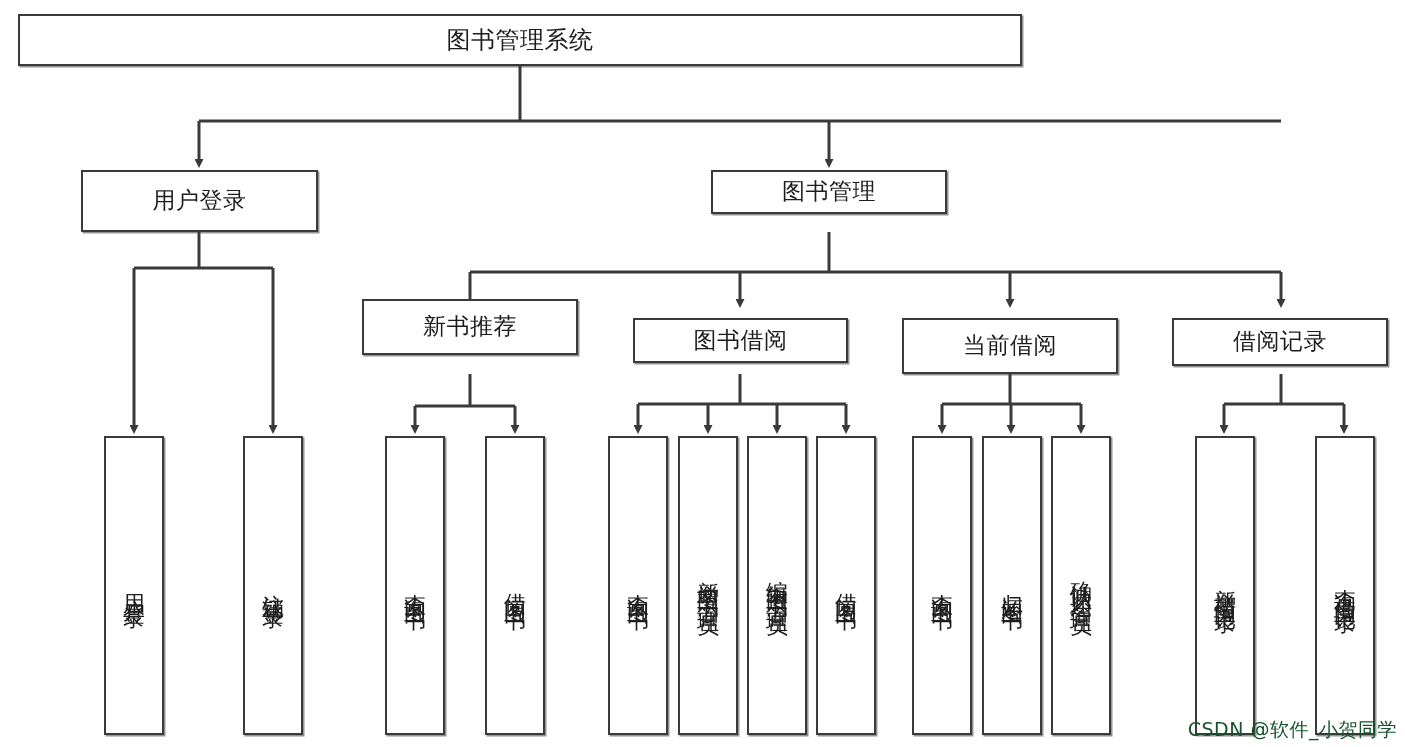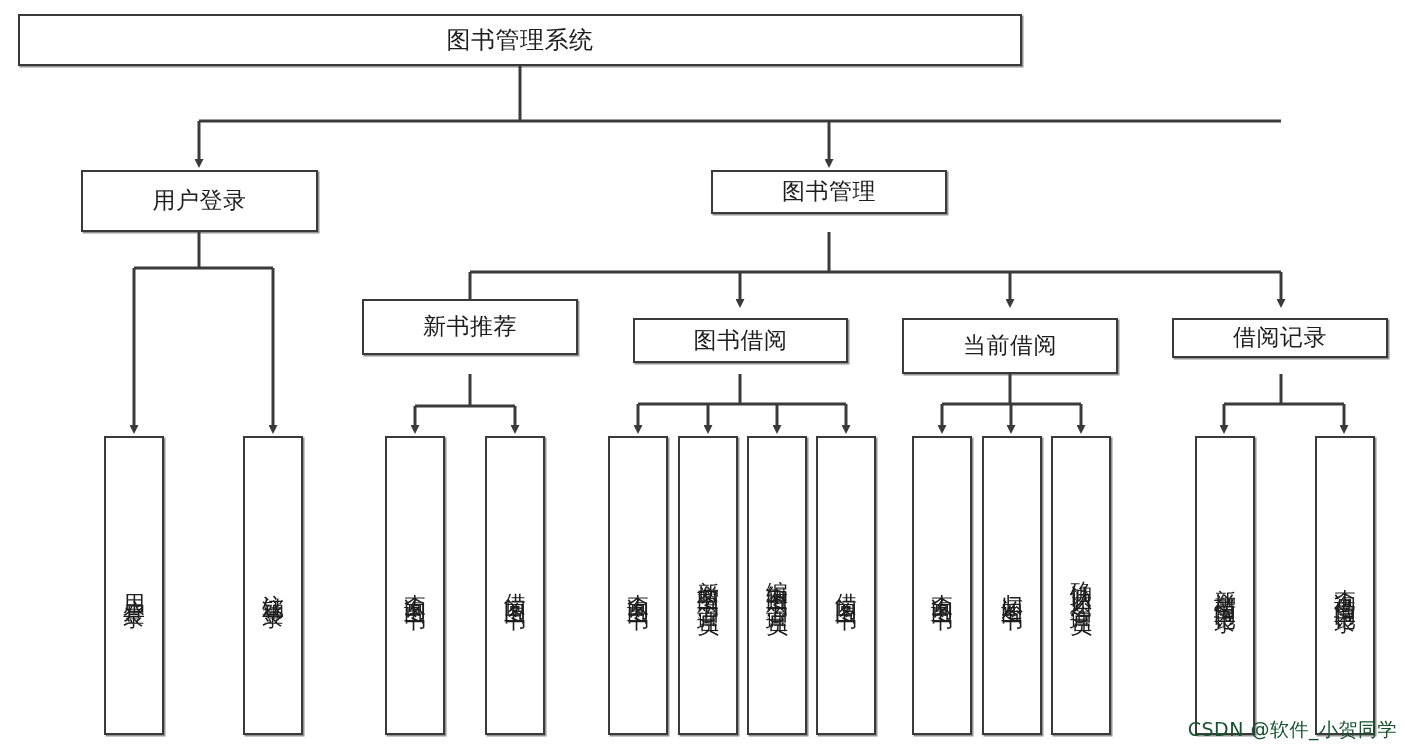--- a/index.html
+++ b/index.html
@@ -142,21 +142,21 @@
 
   <div class="node horiz" style="left:362px; top:299px; width:216px; height:56px;">
     <span class="label">新书推荐</span>
   </div>
   <div class="node horiz" style="left:633px; top:318px; width:215px; height:45px;">
     <span class="label">图书借阅</span>
   </div>
   <div class="node horiz" style="left:902px; top:318px; width:216px; height:56px;">
     <span class="label">当前借阅</span>
   </div>
-  <div class="node horiz" style="left:1172px; top:318px; width:216px; height:40px;">
+  <div class="node horiz" style="left:1172px; top:318px; width:216px; height:48px;">
     <span class="label">借阅记录</span>
   </div>
 
   <div class="node vert" style="left:104px; top:436px; width:60px; height:299px;">
     <span class="vtext">用户登录</span>
   </div>
   <div class="node vert" style="left:243px; top:436px; width:60px; height:299px;">
     <span class="vtext">注销登录</span>
   </div>
 

